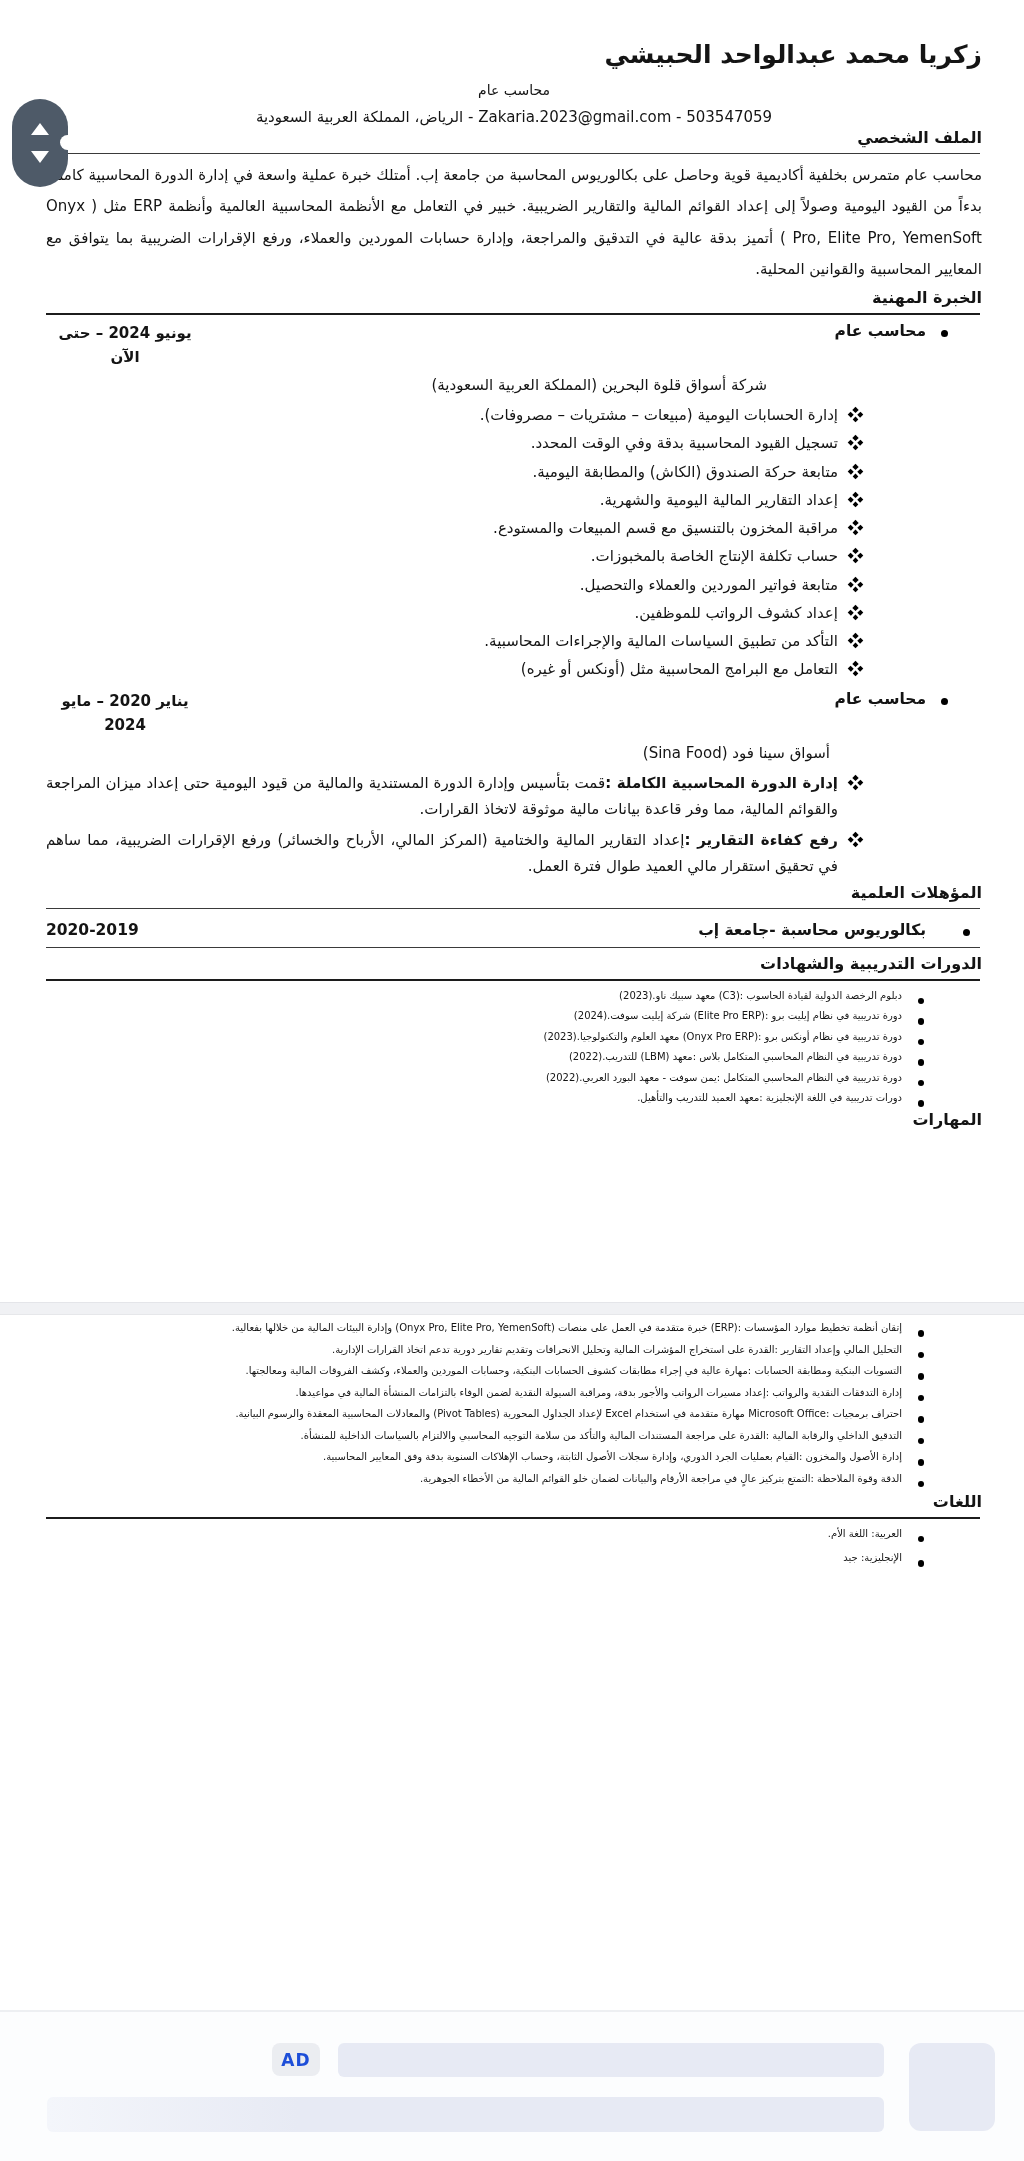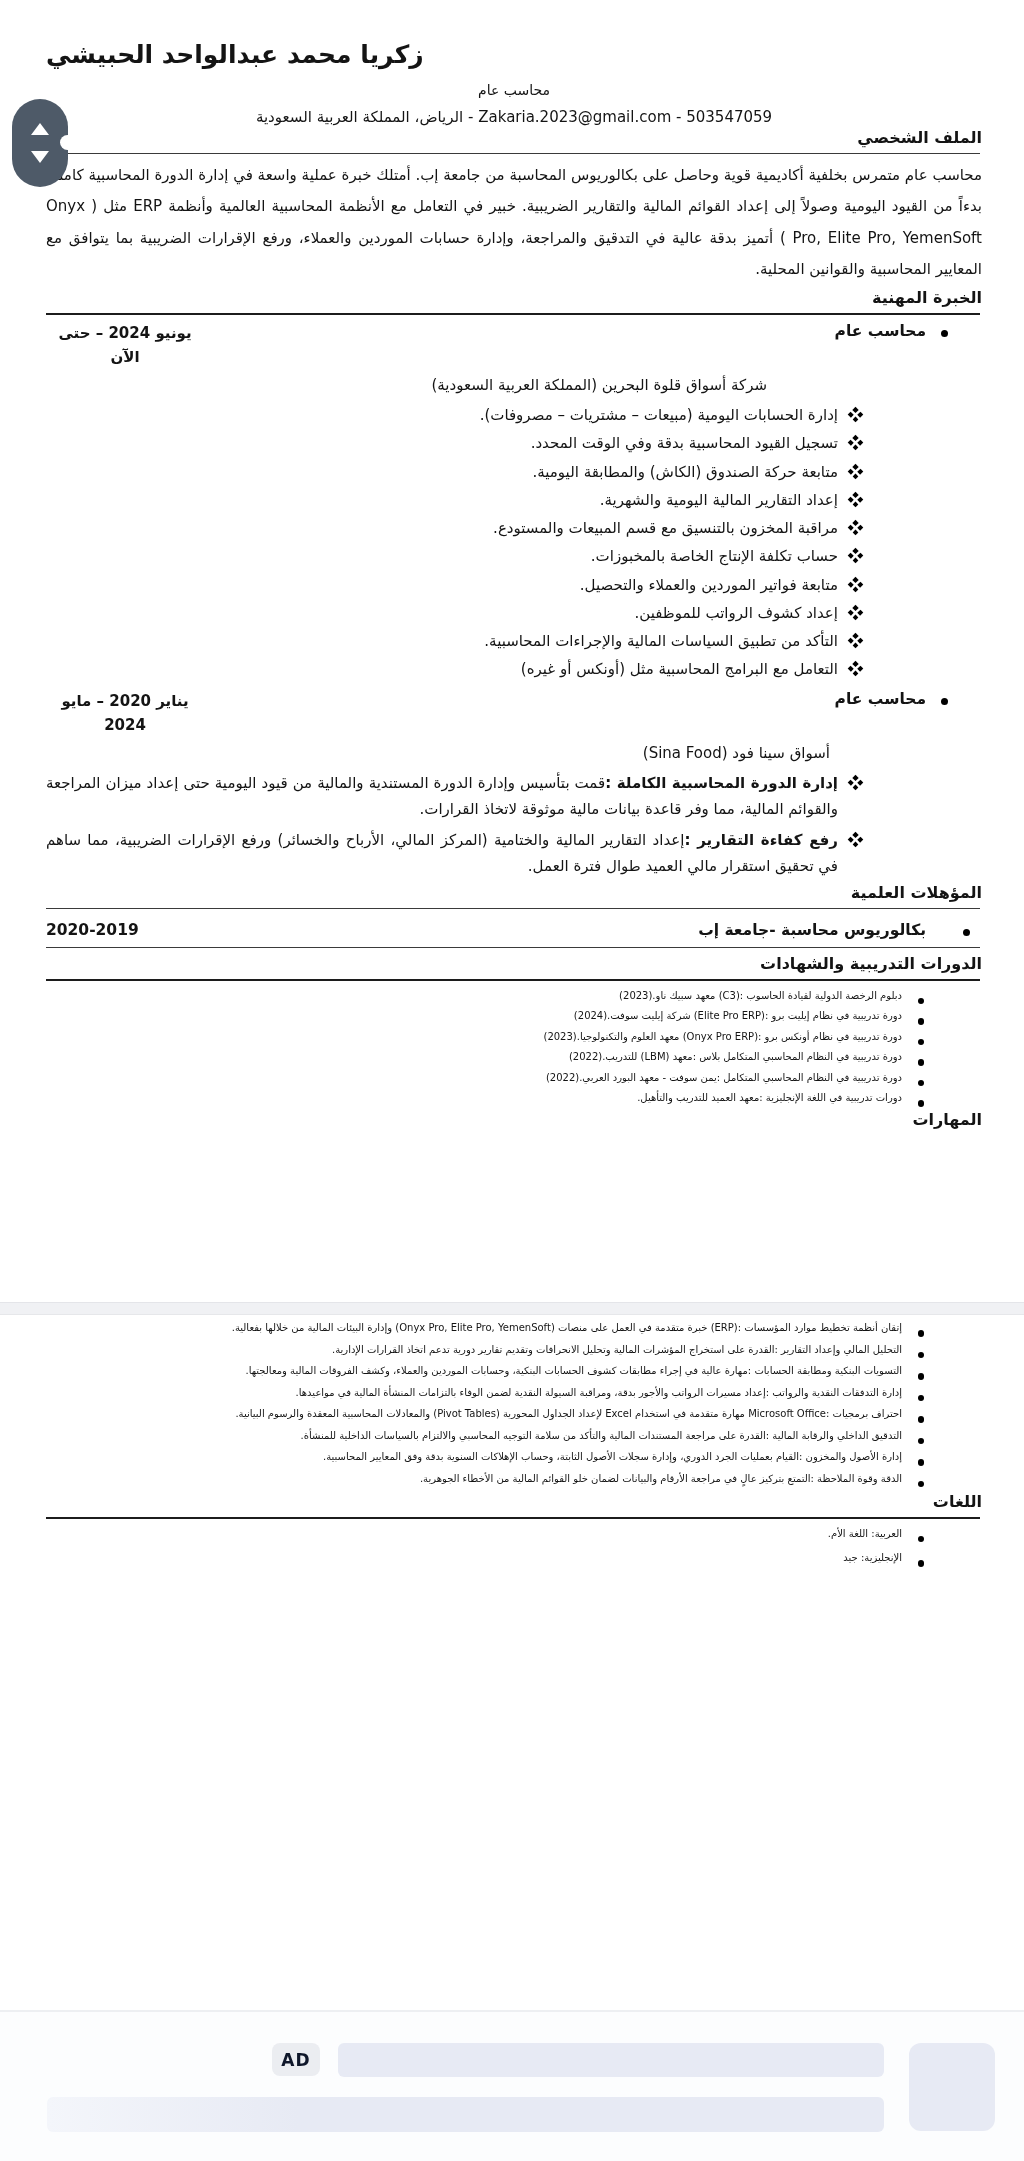--- a/index.html
+++ b/index.html
@@ -10,21 +10,21 @@
   }
   .page{box-sizing:border-box;width:1024px;background:#fff}
   .page1{height:1302px;overflow:hidden}
   .page2{height:695px;overflow:hidden}
   .content{padding:0 42px 0 46px}
 
   
   .page-band{height:13px;background:#f0f1f4;border-top:1px solid #e4e5e9;border-bottom:1px solid #e6e7ea;box-sizing:border-box}
 
   
-  .cv-name{font-size:25px;font-weight:bold;text-align:left;margin:0;padding-top:40px}
+  .cv-name{font-size:25px;font-weight:bold;text-align:right;margin:0;padding-top:40px}
   .cv-subtitle{font-size:14px;text-align:center;margin-top:13px}
   .cv-contact{font-size:15px;text-align:center;margin-top:10px}
 
   
   h2.sec-h{font-size:16px;font-weight:bold;margin:2px 0 4px 0;line-height:1.3}
   .rule{border-top:2px solid #1c1c1c;margin:2px 2px 6px 0}
   .rule.thin{border-top:1px solid #3a3a3a}
 
   .profile-text{font-size:15px;line-height:2.1;text-align:justify;margin:2px 0 0 0}
 
@@ -65,21 +65,21 @@
     display:flex;flex-direction:column;align-items:center;justify-content:center;gap:12px;z-index:6}
   .nav-btn{background:transparent;border:none;padding:2px 6px;cursor:pointer;line-height:0}
   .tri-up{display:block;width:0;height:0;border-left:9px solid transparent;border-right:9px solid transparent;border-bottom:12px solid #fff}
   .tri-down{display:block;width:0;height:0;border-left:9px solid transparent;border-right:9px solid transparent;border-top:12px solid #fff}
   .notch{position:absolute;left:48px;top:36px;width:15px;height:15px;background:#fff;border-radius:50%}
 
   
   .ad-sep{position:absolute;top:2010px;left:0;width:1024px;height:2px;background:#edeff2}
   .ad-zone{position:absolute;top:2012px;left:0;width:1024px;height:149px;background:#fcfdfe;direction:ltr}
   .ad-badge{position:absolute;left:272px;top:31px;width:48px;height:33px;background:#ebedf1;border-radius:8px;
-    display:flex;align-items:center;justify-content:center;font-weight:bold;font-size:17px;color:#0f172a;letter-spacing:1px}
+    display:flex;align-items:center;justify-content:center;font-weight:bold;font-size:17px;color:#1d4ed8;letter-spacing:1px}
   .ad-bar1{position:absolute;left:338px;top:31px;width:546px;height:34px;background:#e7eaf4;border-radius:6px;cursor:pointer}
   .ad-box{position:absolute;left:909px;top:31px;width:86px;height:88px;background:#e7eaf4;border-radius:12px;cursor:pointer}
   .ad-bar2{position:absolute;left:47px;top:85px;width:837px;height:35px;border-radius:6px;cursor:pointer;
     background:linear-gradient(to left,#e7eaf4 70%,#f4f6fb 100%)}
 </style>
 </head>
 <body>
 
 <div class="page page1">
   <div class="content">

